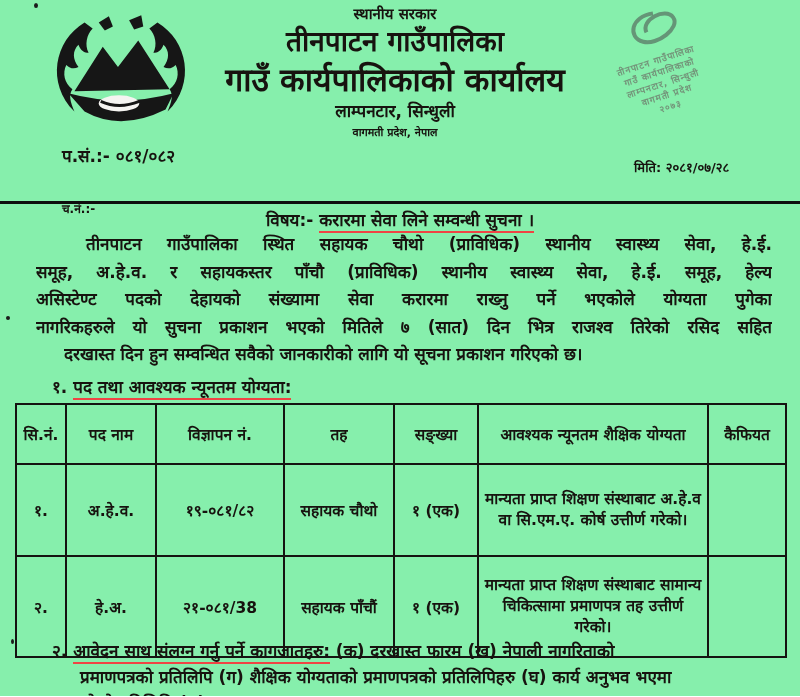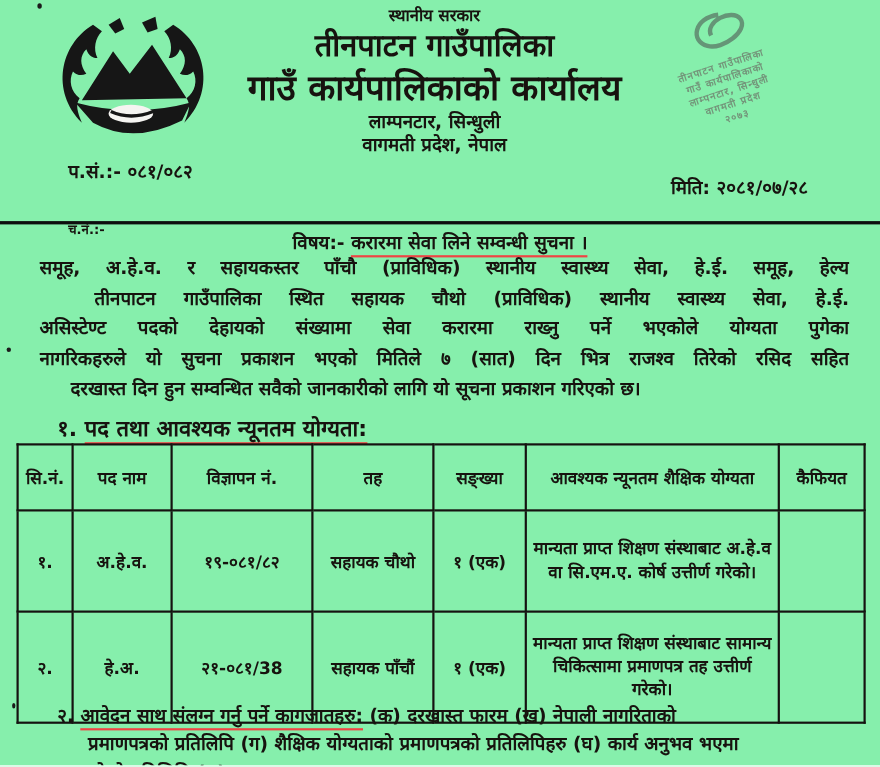--- a/index.html
+++ b/index.html
@@ -12,42 +12,42 @@
     color:#17130f;
     font-weight:700;
   }
   
   .emblem{position:absolute;left:40px;top:10px;width:162px;height:124px;}
   .head-center{position:absolute;left:185px;top:4px;width:420px;text-align:center;}
   .head-gov{font-size:15px;line-height:20px;}
   .head-muni{font-size:28px;line-height:36px;}
   .head-office{font-size:32px;line-height:40px;}
   .head-addr1{font-size:17px;line-height:23px;}
-  .head-addr2{font-size:17px;line-height:19px;}
+  .head-addr2{font-size:11px;line-height:19px;}
   .stamp{
     position:absolute;left:576px;top:6px;width:170px;height:142px;
     transform:rotate(-18deg);
     color:#6f7f6e;opacity:.8;text-align:center;
   }
   .stamp-lines{font-size:9px;line-height:12px;letter-spacing:1px;font-weight:700;}
   
   .refno{position:absolute;left:62px;top:144px;font-size:17px;}
   .chno{position:absolute;left:62px;top:175px;font-size:12px;margin-top:25px;}
-  .docdate{position:absolute;left:610px;top:158px;font-size:17px;}
+  .docdate{position:absolute;left:634px;top:158px;font-size:13px;}
   .divider{position:absolute;left:0;top:201px;width:800px;height:3px;background:#0e0e0e;}
   
   .subject{position:absolute;left:0;top:208px;width:800px;text-align:center;font-size:17px;}
   .u{border-bottom:2px solid #ef4444;padding-bottom:1px;}
   
   .body-par{position:absolute;left:36px;top:231px;width:736px;font-size:17px;}
   .bline{line-height:27.5px;height:27.5px;overflow:hidden;text-align:justify;text-align-last:justify;}
   .bline.first{padding-left:50px;}
   .bline.last{text-align:left;text-align-last:left;margin-left:28px;}
   
-  .sec1{position:absolute;left:52px;top:375px;font-size:20px;}
+  .sec1{position:absolute;left:52px;top:375px;font-size:17px;}
   
   table.jobs{
     position:absolute;left:15px;top:403px;width:770px;
     border-collapse:collapse;table-layout:fixed;
   }
   table.jobs td,table.jobs th{
     border:2px solid #151311;
     font-size:15.5px;font-weight:700;
     text-align:center;vertical-align:middle;
     padding:18px 4px;
@@ -122,22 +122,22 @@
   <div class="docdate">मिति: २०८१/०७/२८</div>
 
   <div class="divider"></div>
 
   <div class="subject">
     <span>विषय:-</span>
     <span class="u">करारमा सेवा लिने सम्वन्धी सुचना ।</span>
   </div>
 
   <div class="body-par">
+    <div class="bline first">तीनपाटन गाउँपालिका स्थित सहायक चौथो (प्राविधिक) स्थानीय स्वास्थ्य सेवा, हे.ई.</div>
     <div class="bline">समूह, अ.हे.व. र सहायकस्तर पाँचौ (प्राविधिक) स्थानीय स्वास्थ्य सेवा, हे.ई. समूह, हेल्य</div>
-    <div class="bline first">तीनपाटन गाउँपालिका स्थित सहायक चौथो (प्राविधिक) स्थानीय स्वास्थ्य सेवा, हे.ई.</div>
     <div class="bline">असिस्टेण्ट पदको देहायको संख्यामा सेवा करारमा राख्नु पर्ने भएकोले योग्यता पुगेका</div>
     <div class="bline">नागरिकहरुले यो सुचना प्रकाशन भएको मितिले ७ (सात) दिन भित्र राजश्व तिरेको रसिद सहित</div>
     <div class="bline last">दरखास्त दिन हुन सम्वन्धित सवैको जानकारीको लागि यो सूचना प्रकाशन गरिएको छ।</div>
   </div>
 
   <div class="sec1">
     <span>१.</span>
     <span class="u">पद तथा आवश्यक न्यूनतम योग्यता:</span>
   </div>
 

